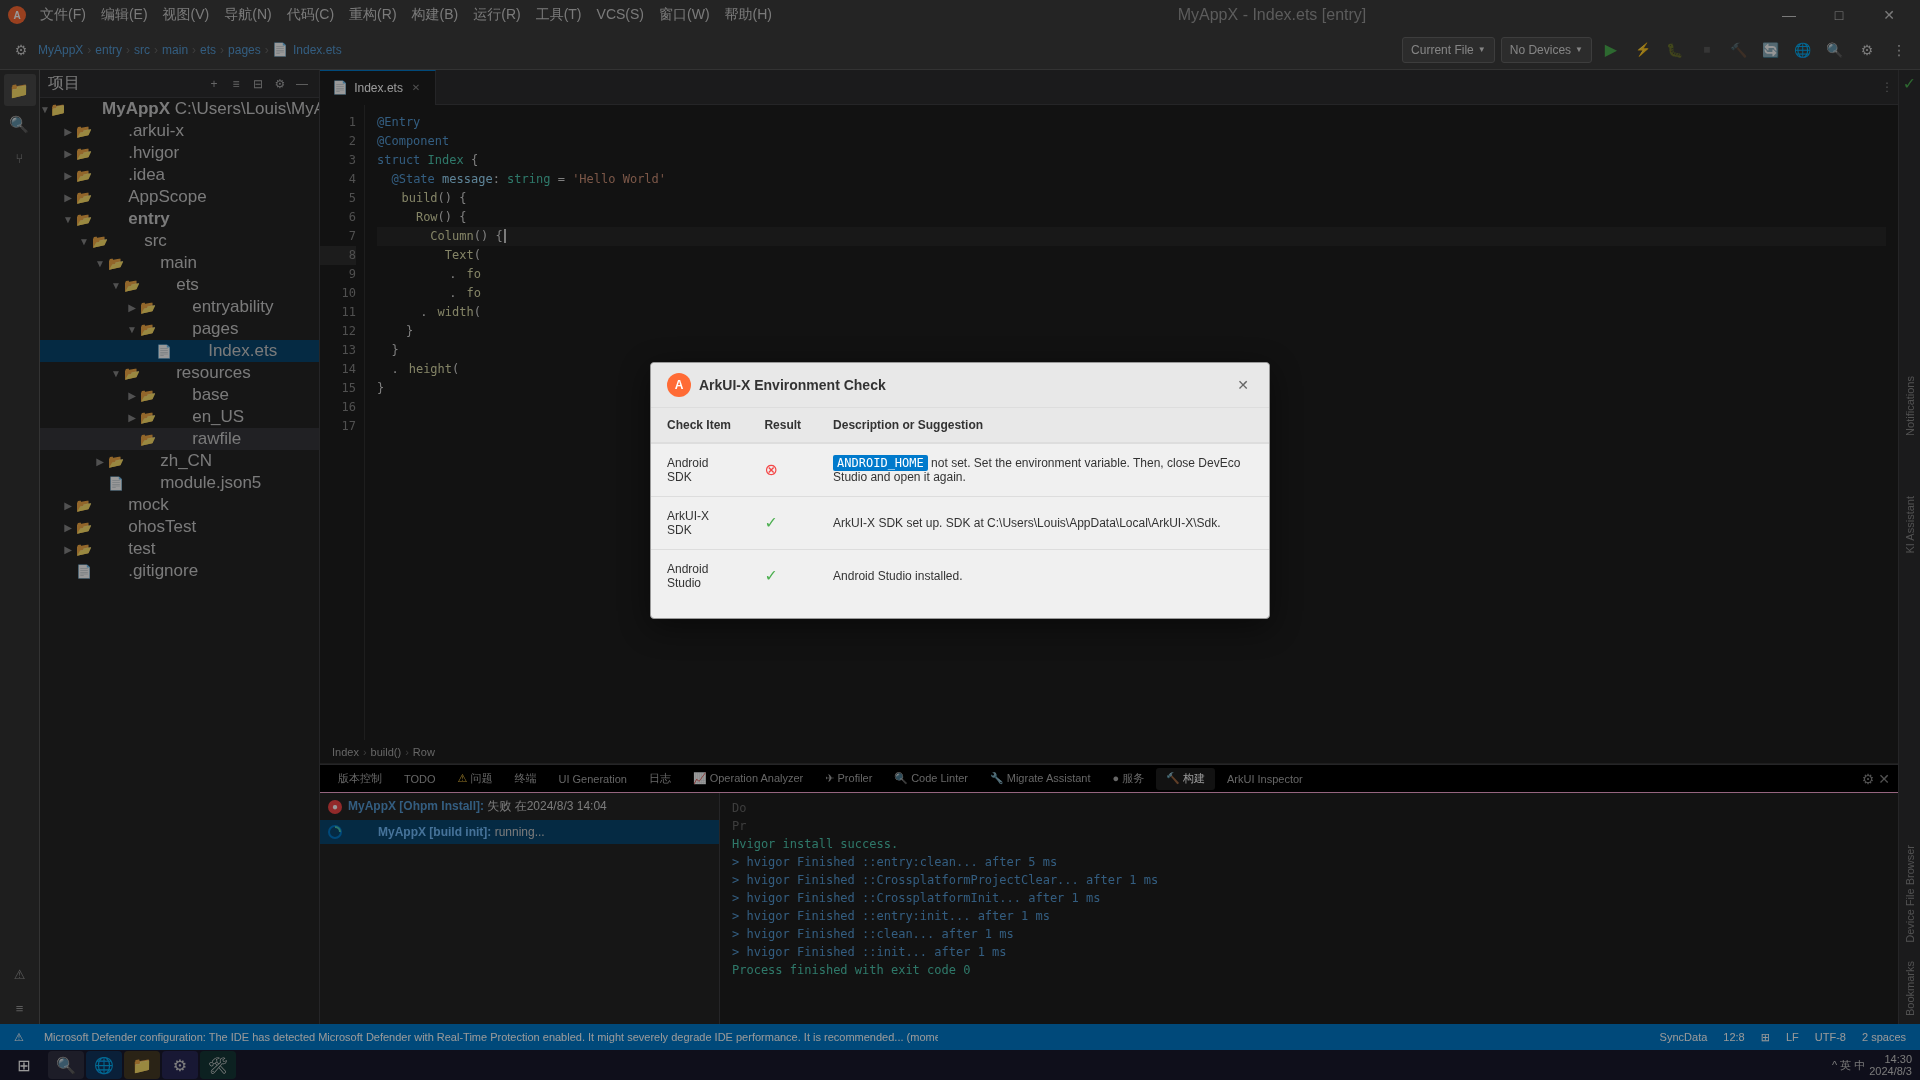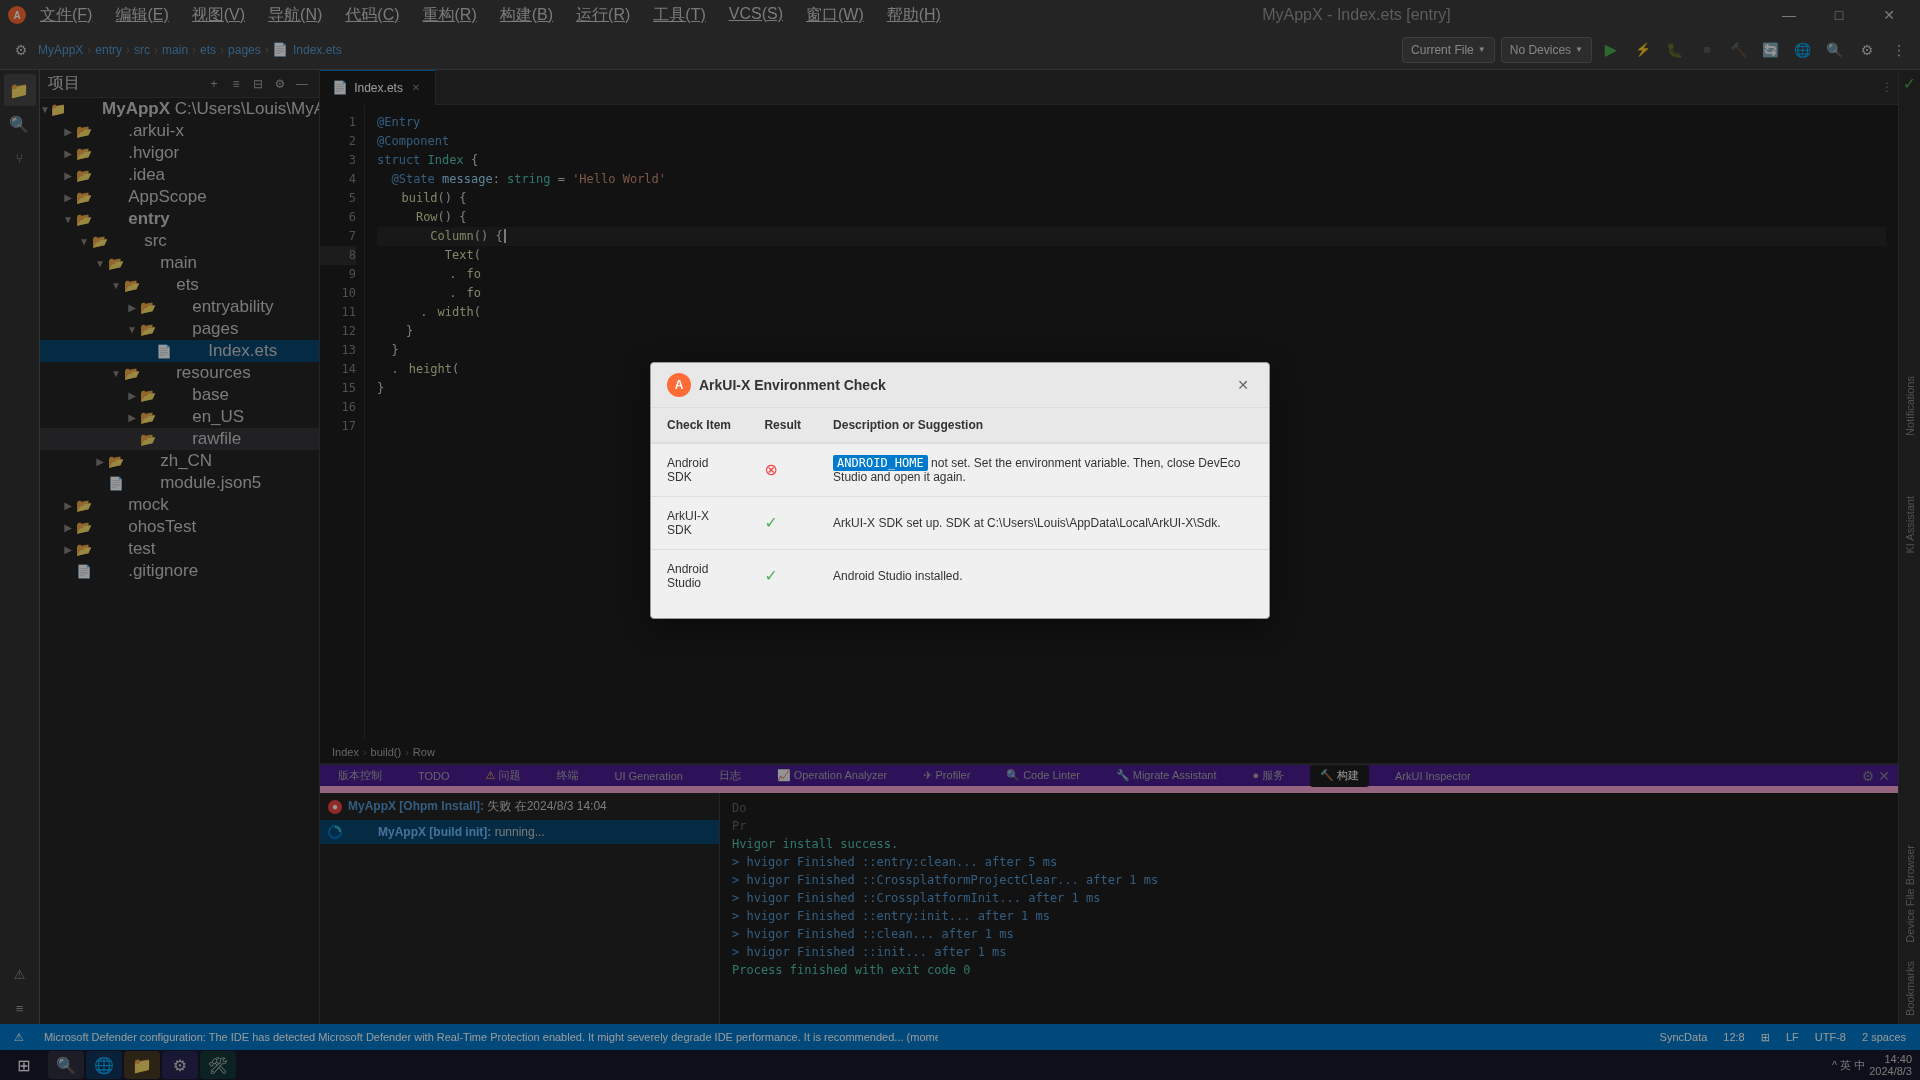--- a/index.html
+++ b/index.html
@@ -1,21 +1,21 @@
 <!DOCTYPE html>
 <html><head>
   <meta charset="utf-8">
   <style>
     * { box-sizing: border-box; margin: 0; padding: 0; }
     body { font-family: 'Segoe UI', Arial, sans-serif; font-size: 12px; background: #2b2b2b; color: #d4d4d4; width: 1920px; height: 1080px; overflow: hidden; }
 
     
     .title-bar { height: 30px; background: #3c3c3c; display: flex; align-items: center; padding: 0 8px; gap: 8px; }
     .title-bar-logo { width: 18px; height: 18px; background: #ff6b35; border-radius: 50%; display: flex; align-items: center; justify-content: center; font-size: 10px; color: white; font-weight: bold; flex-shrink: 0; }
-    .title-bar-menu { display: flex; gap: 11px; font-size: 16px; color: #cccccc; text-decoration: underline; }
+    .title-bar-menu { display: flex; gap: 3px; font-size: 14px; color: #cccccc; }
     .title-bar-menu span { padding: 2px 6px; cursor: pointer; }
     .title-bar-title { flex: 1; text-align: center; color: #999; font-size: 16px; }
     .title-bar-controls { display: flex; gap: 4px; margin-left: auto; }
     .title-bar-controls span { width: 46px; height: 30px; display: flex; align-items: center; justify-content: center; cursor: pointer; color: #ccc; font-size: 14px; }
 
     
     .toolbar { height: 40px; background: #3c3c3c; display: flex; align-items: center; padding: 0 8px; gap: 4px; border-bottom: 1px solid #555; }
     .toolbar-breadcrumb { display: flex; align-items: center; gap: 4px; font-size: 12px; color: #aaa; flex: 1; }
     .toolbar-breadcrumb span { color: #569cd6; cursor: pointer; }
     .toolbar-breadcrumb .sep { color: #666; }
@@ -68,21 +68,21 @@
     .param { color: #9cdcfe; }
     .cursor-line { background: rgba(255,255,255,0.05); }
 
     
     .breadcrumb-bar { height: 24px; background: #1e1e1e; border-bottom: 1px solid #333; display: flex; align-items: center; padding: 0 12px; gap: 4px; }
     .breadcrumb-item { font-size: 11px; color: #aaa; cursor: pointer; }
     .breadcrumb-sep { color: #666; font-size: 11px; }
 
     
     .bottom-panel { height: 260px; background: #1e1e1e; border-top: 1px solid #3e3e42; display: flex; flex-direction: column; }
-    .bottom-panel-tabs { display: flex; align-items: center; background: #4c1d95; border-bottom: 7px solid #f9a8d4; height: 28px; padding: 0 8px; gap: 16px; }
+    .bottom-panel-tabs { display: flex; align-items: center; background: #000000; border-bottom: 1px solid #f9a8d4; height: 28px; padding: 0 8px; gap: 2px; }
     .bottom-tab { padding: 2px 10px; font-size: 11px; color: #aaa; cursor: pointer; border-radius: 3px; height: 22px; display: flex; align-items: center; }
     .bottom-tab.active { background: #1e1e1e; color: #fff; }
     .bottom-panel-body { display: flex; flex: 1; overflow: hidden; }
     .build-list { width: 400px; background: #252526; border-right: 1px solid #3e3e42; overflow-y: auto; }
     .build-item { display: flex; align-items: center; padding: 5px 8px; cursor: pointer; gap: 6px; }
     .build-item.selected { background: #094771; }
     .build-icon { width: 14px; height: 14px; border-radius: 50%; display: flex; align-items: center; justify-content: center; font-size: 10px; flex-shrink: 0; }
     .build-icon.error { background: #f44747; color: white; }
     .build-text { font-size: 12px; }
     .build-text .name { color: #569cd6; font-weight: bold; }
@@ -528,21 +528,21 @@
   <div class="taskbar-apps">
     <div class="taskbar-app">🔍</div>
     <div class="taskbar-app" style="background:rgba(0,120,212,0.3);">🌐</div>
     <div class="taskbar-app" style="background:rgba(255,193,7,0.2);">📁</div>
     <div class="taskbar-app" style="background:rgba(100,100,255,0.2);">⚙</div>
     <div class="taskbar-app" style="background:rgba(0,180,100,0.2);">🛠</div>
   </div>
   <div class="taskbar-right">
     <span>^ 英 中</span>
     <div class="taskbar-time">
-      <div>14:40</div>
+      <div>14:30</div>
       <div>2024/8/3</div>
     </div>
   </div>
 </div>
 
 <div class="dialog-overlay">
   <div class="dialog" style="margin-top:-100px;">
     <div class="dialog-header">
       <div class="dialog-logo">A</div>
       <span class="dialog-title">ArkUI-X Environment Check</span>

